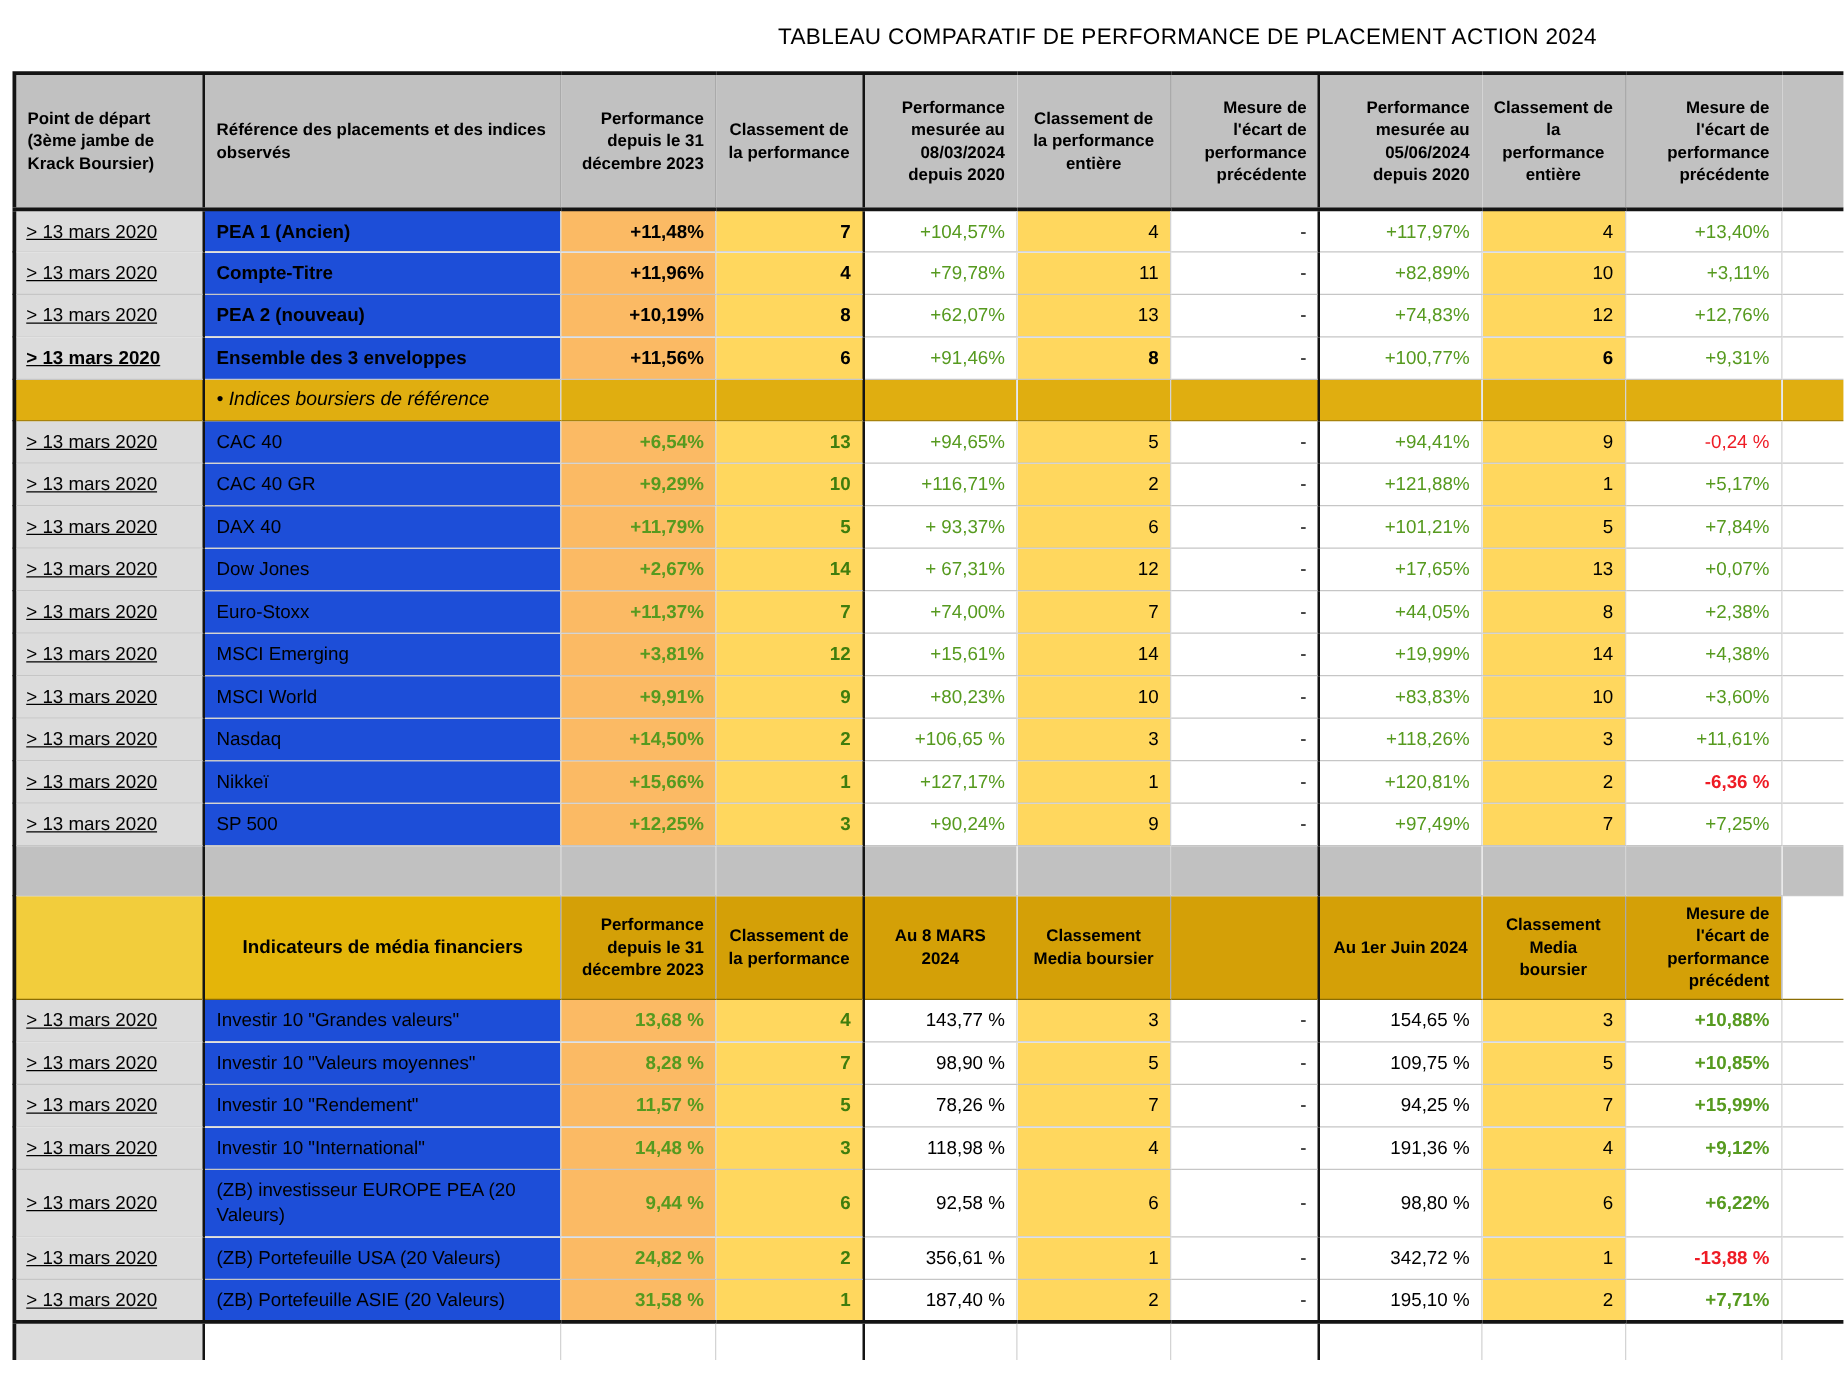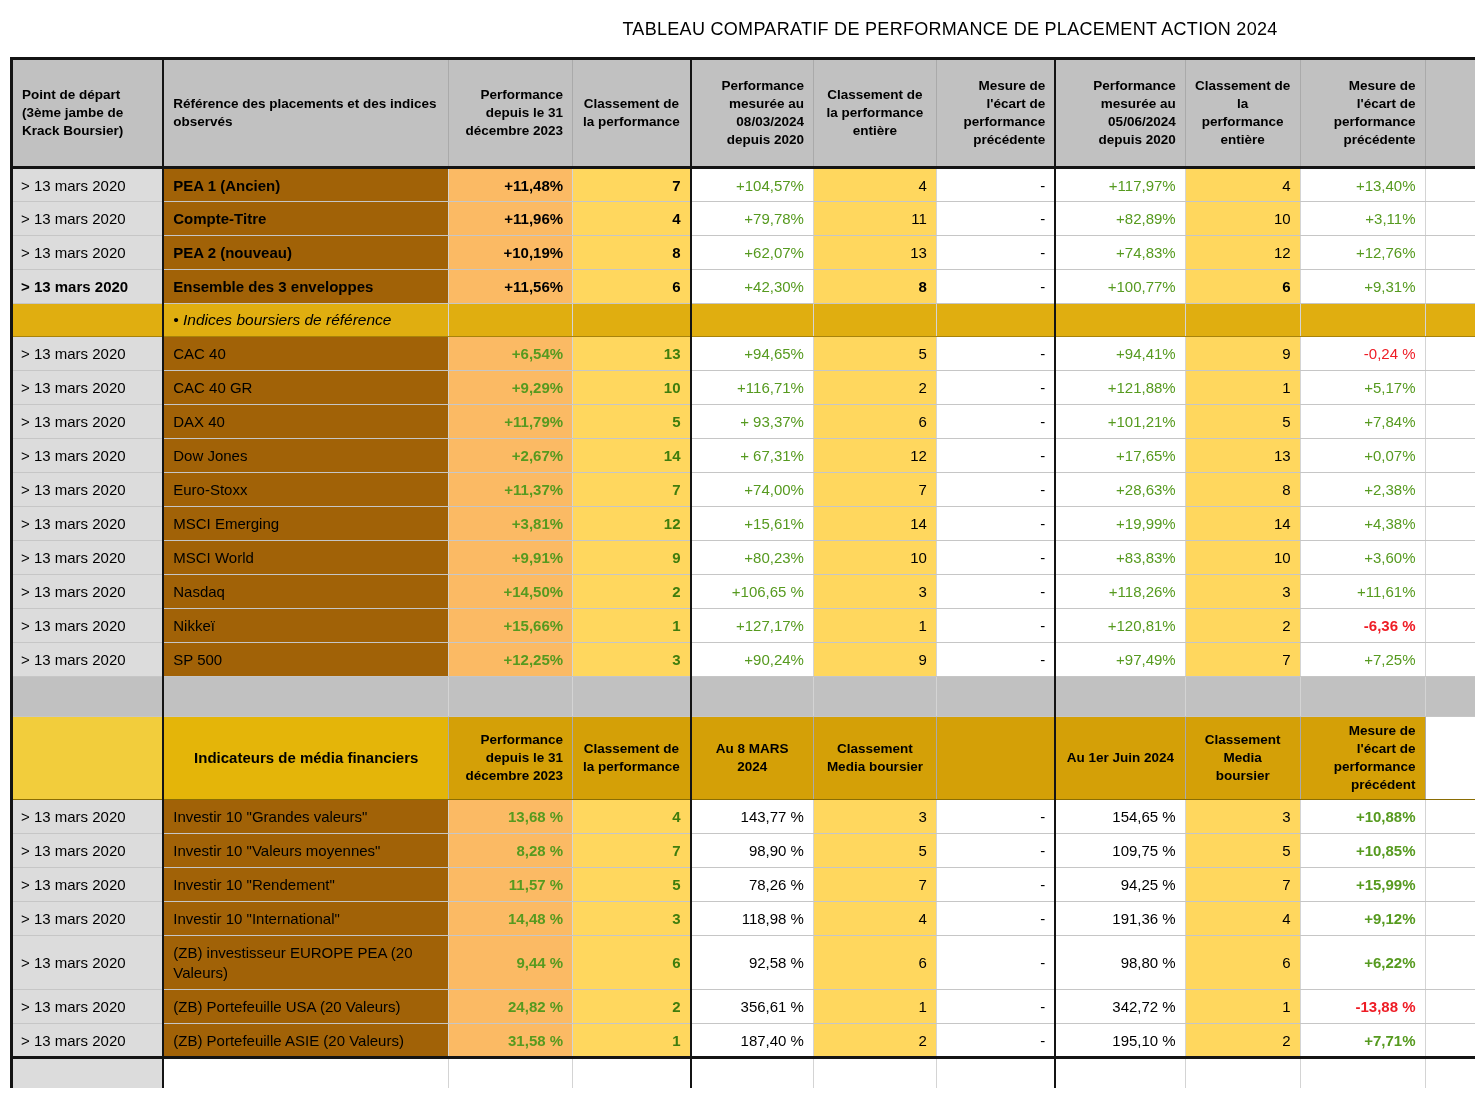--- a/index.html
+++ b/index.html
@@ -15,22 +15,22 @@
   .b{font-weight:700}.it{font-style:italic}
   td{border-bottom:1px solid #c6c6c6;border-left:1px solid #d4d4d4;color:#000;}
   th{border-left:1px solid #aaaaaa;color:#000;}
   td:first-child,th:first-child{border-left:none;}
   td:nth-child(2),th:nth-child(2){border-left:2px solid #141414;}
   td:nth-child(5),th:nth-child(5){border-left:2px solid #141414;}
   td:nth-child(8),th:nth-child(8){border-left:2px solid #141414;}
   .hrow{height:109px;}
   .hrow th{background:var(--header_gray);font-weight:700;font-size:13.5px;line-height:1.35;
            border-top:3px solid #141414;border-bottom:3px solid #141414;padding:4px 9px;}
-  .start{background:var(--row_gray);padding-left:8px;}
-  .nm{background:#a16207;}
+  .start{background:var(--row_gray);padding-left:8px;text-decoration:underline;}
+  .nm{background:#1d4ed8;}
   .bg-o{background:var(--orange);}
   .bg-y{background:var(--yellow);}
   .tk{color:#000}.tg{color:var(--green)}.tdg{color:var(--dgreen)}.trd{color:var(--red)}
   .band{height:33px;margin-top:24px;}
   .band td{background:var(--gold_band);border-bottom:1px solid #a8830b;border-top:1px solid #a8830b;}
   .band .nm{background:var(--gold_band);font-size:15.5px;}
   .sep{height:40px;}
   .sep td{background:var(--header_gray);}
   .h2row{height:83px;}
   .h2row th{font-size:13.5px;line-height:1.35;border-bottom:1px solid #8a6d04;padding:4px 9px;}
@@ -114,21 +114,21 @@
           <td class="ar tg">+74,83%</td>
           <td class="ar bg-y tk">12</td>
           <td class="ar tg">+12,76%</td>
           <td></td>
         </tr>
         <tr>
           <td class="start b">&gt; 13 mars 2020</td>
           <td class="nm b">Ensemble des 3 enveloppes</td>
           <td class="ar bg-o tk b">+11,56%</td>
           <td class="ar bg-y tk b">6</td>
-          <td class="ar tg">+42,30%</td>
+          <td class="ar tg">+91,46%</td>
           <td class="ar bg-y tk b">8</td>
           <td class="ar tk">-</td>
           <td class="ar tg">+100,77%</td>
           <td class="ar bg-y tk b">6</td>
           <td class="ar tg">+9,31%</td>
           <td></td>
         </tr>
         <tr class="band">
           <td></td>
           <td class="nm it">• Indices boursiers de référence</td>
@@ -195,21 +195,21 @@
           <td></td>
         </tr>
         <tr>
           <td class="start">&gt; 13 mars 2020</td>
           <td class="nm">Euro-Stoxx</td>
           <td class="ar bg-o tg b">+11,37%</td>
           <td class="ar bg-y tdg b">7</td>
           <td class="ar tg">+74,00%</td>
           <td class="ar bg-y tk">7</td>
           <td class="ar tk">-</td>
-          <td class="ar tg">+28,63%</td>
+          <td class="ar tg">+44,05%</td>
           <td class="ar bg-y tk">8</td>
           <td class="ar tg">+2,38%</td>
           <td></td>
         </tr>
         <tr>
           <td class="start">&gt; 13 mars 2020</td>
           <td class="nm">MSCI Emerging</td>
           <td class="ar bg-o tg b">+3,81%</td>
           <td class="ar bg-y tdg b">12</td>
           <td class="ar tg">+15,61%</td>

